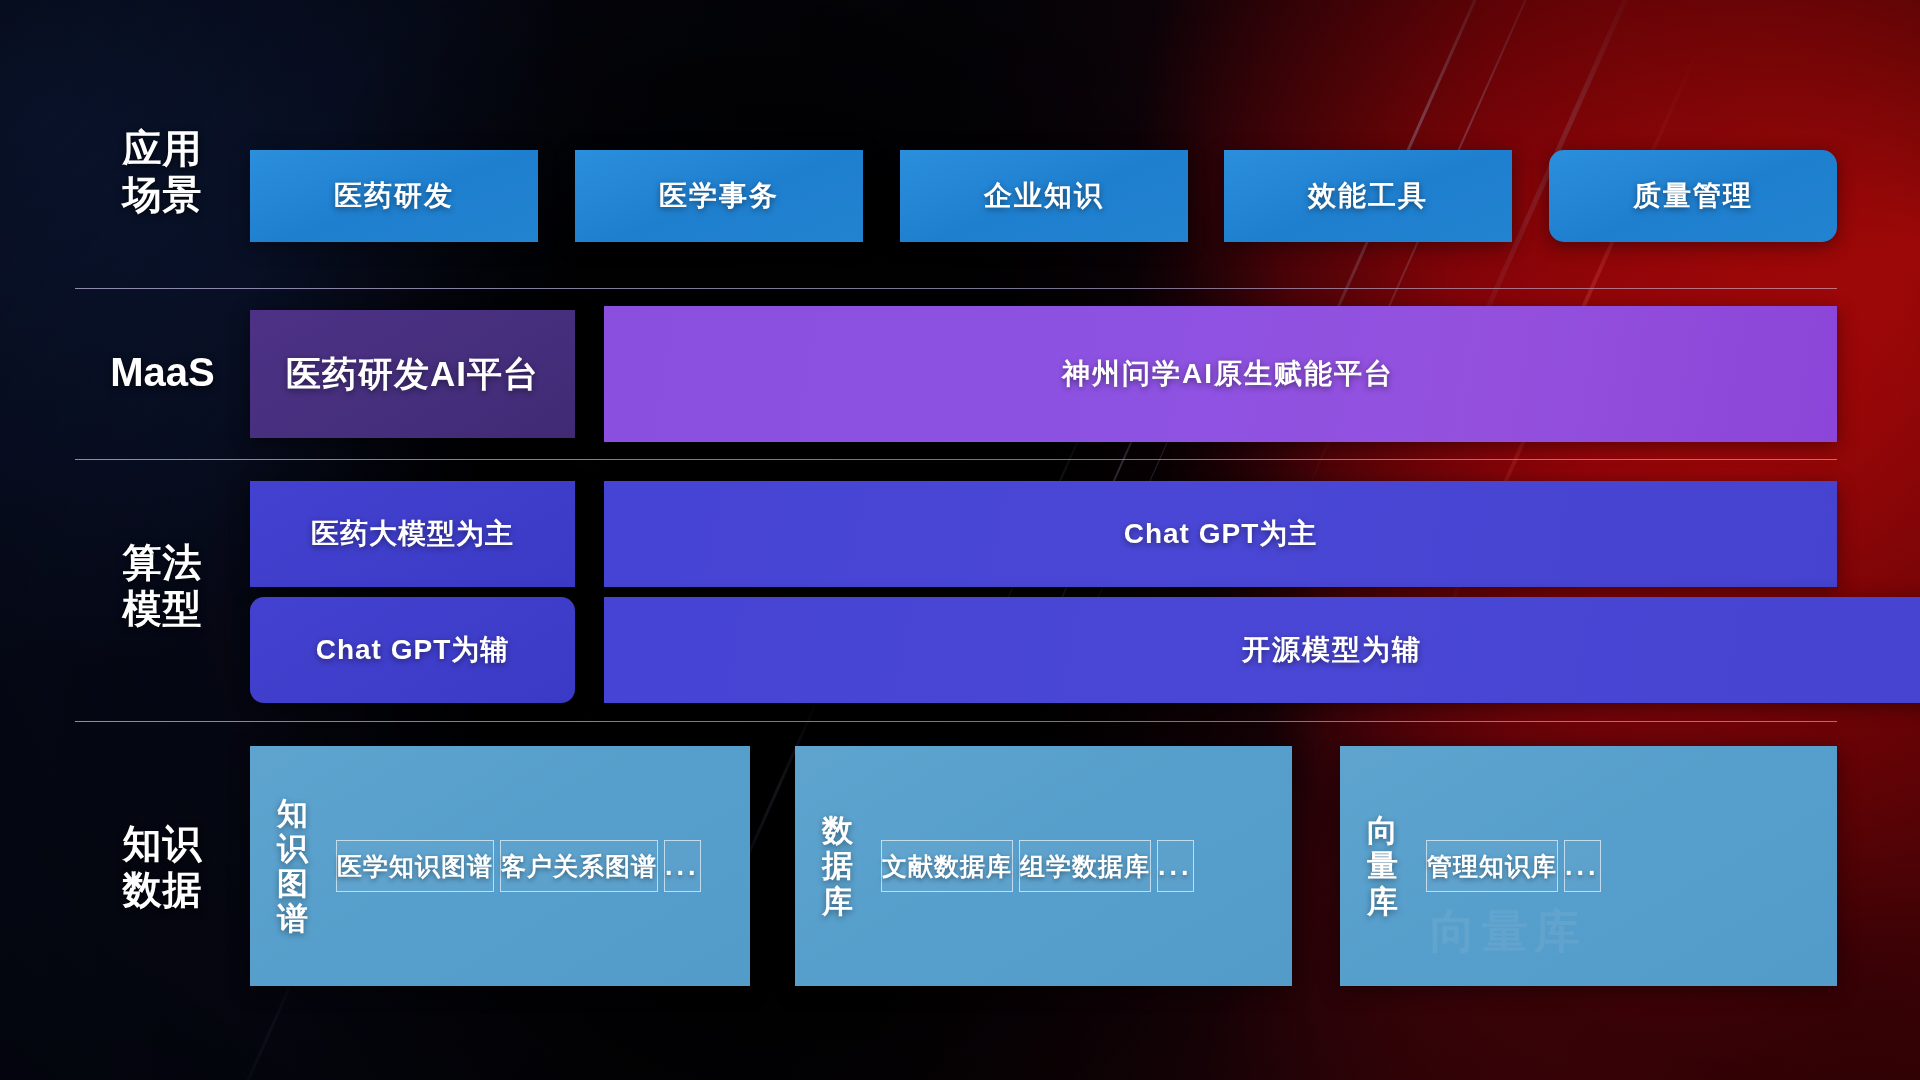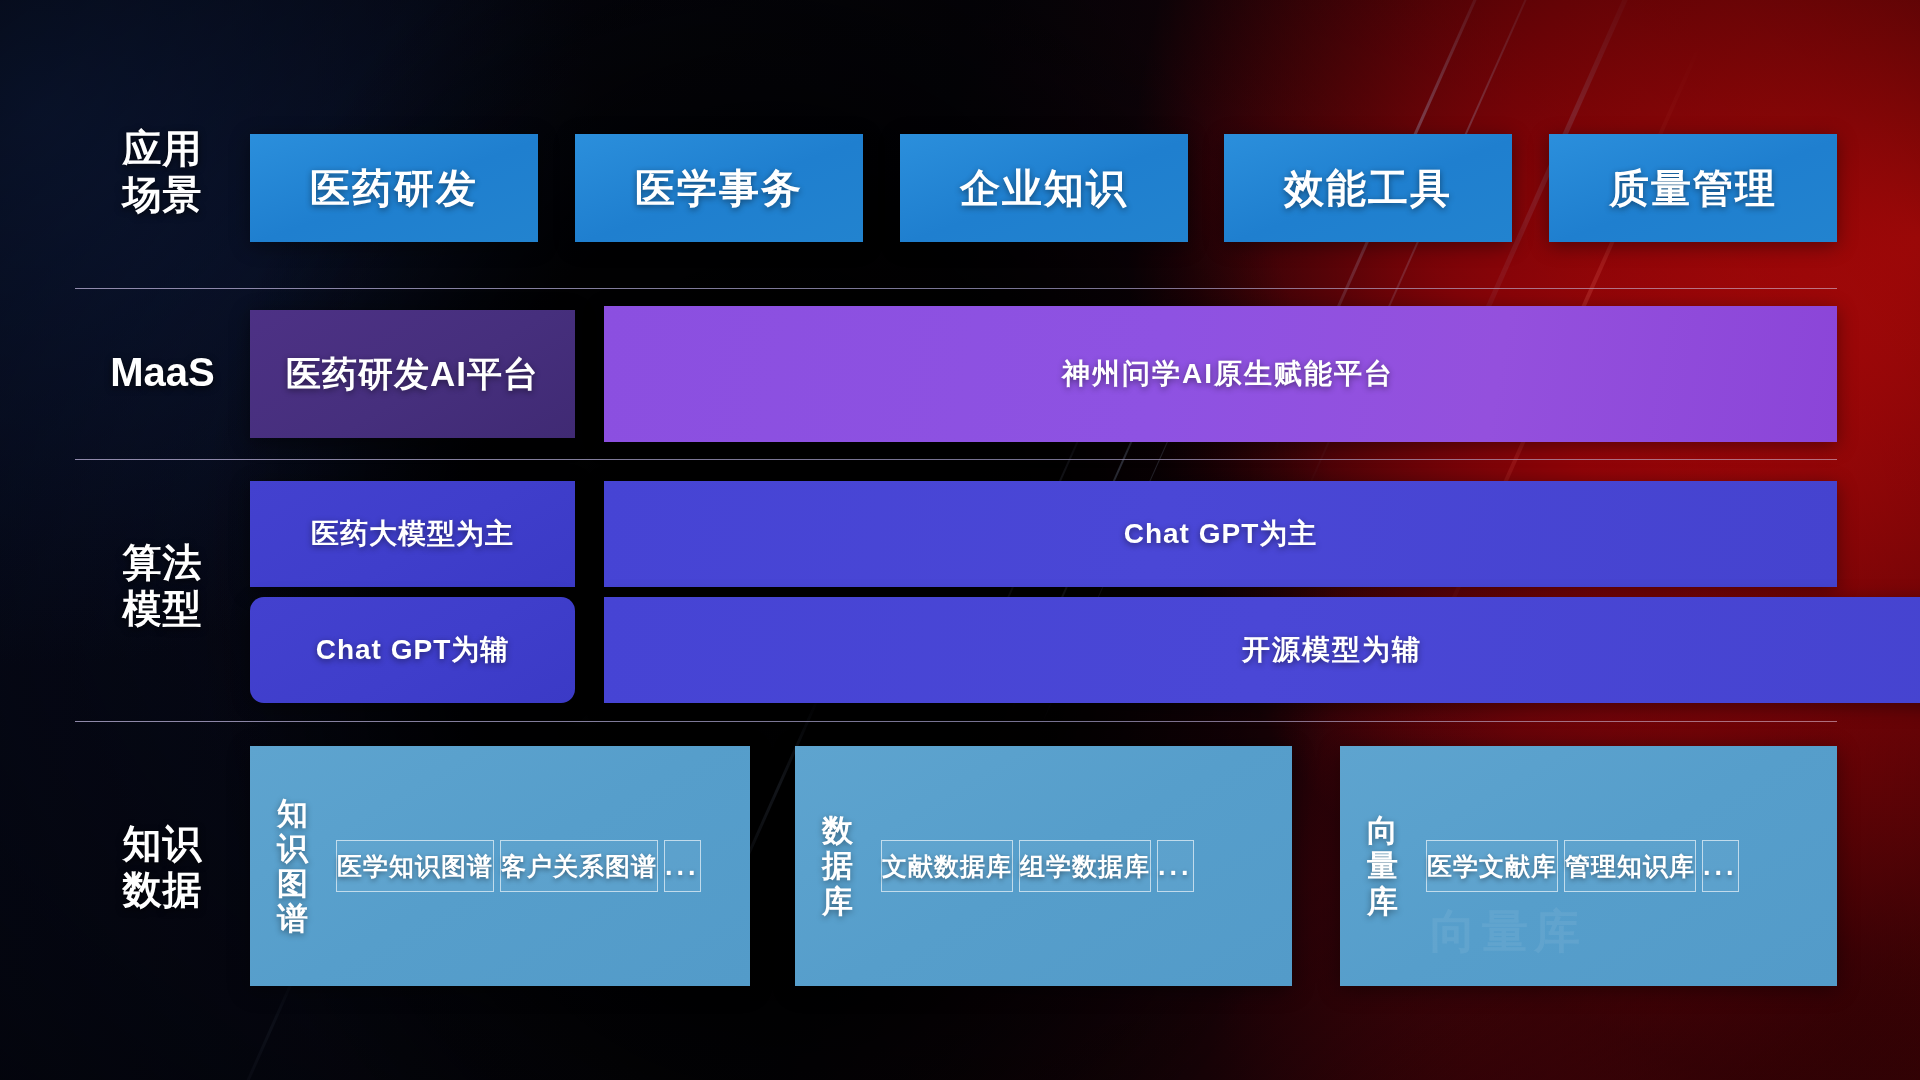--- a/index.html
+++ b/index.html
@@ -53,22 +53,22 @@
   .bar{
     position:absolute;
     display:flex; align-items:center; justify-content:center;
     color:#fff; font-weight:bold;
     text-shadow:0 2px 6px rgba(0,0,0,.45);
     box-shadow:0 4px 18px rgba(0,0,0,.42);
   }
 
   
   .app-box{
-    top:118px; height:108px; width:288px;
-    font-size:40px; letter-spacing:2px;
+    top:134px; height:92px; width:288px;
+    font-size:28px; letter-spacing:2px;
     background:linear-gradient(160deg,#2b8fdc 0%,#1f7fcf 52%,#2283cf 100%);
   }
 
   
   .maas-left{
     left:250px; top:294px; width:325px; height:128px;
     font-size:35px; letter-spacing:1px;
     background:linear-gradient(150deg,#4d3185 0%,#462f7d 55%,#402a74 100%);
   }
   .maas-right{
@@ -177,21 +177,21 @@
 
   <div class="row-label cjk" style="top:805px;">
     <div>知识</div>
     <div>数据</div>
   </div>
 
   <div class="bar app-box" style="left:250px;">医药研发</div>
   <div class="bar app-box" style="left:575px;">医学事务</div>
   <div class="bar app-box" style="left:900px;">企业知识</div>
   <div class="bar app-box" style="left:1224px;">效能工具</div>
-  <div class="bar app-box" style="left:1549px;">质量管理</div>
+  <div class="bar app-box" style="left:1549px;border-radius:15px;">质量管理</div>
 
   <div class="bar maas-left">医药研发AI平台</div>
   <div class="bar maas-right">神州问学AI原生赋能平台</div>
 
   <div class="bar alg-left">医药大模型为主</div>
   <div class="bar alg-left2">Chat GPT为辅</div>
   <div class="bar alg-right">Chat GPT为主</div>
   <div class="bar alg-right2">开源模型为辅</div>
 
   <div class="kcard" id="kcard0">
@@ -221,20 +221,19 @@
     </div>
   </div>
 
   <div class="kcard" id="kcard2">
     <div class="kcard-title">
       <div>向</div>
       <div>量</div>
       <div>库</div>
     </div>
     <div class="kcard-items">
-      <div class="kitem">医学文献库</div>
       <div class="kitem">管理知识库</div>
       <div class="kitem dots">...</div>
     </div>
   </div>
 
   <div class="wmark">向量库</div>
 </div>
 
 </body></html>

